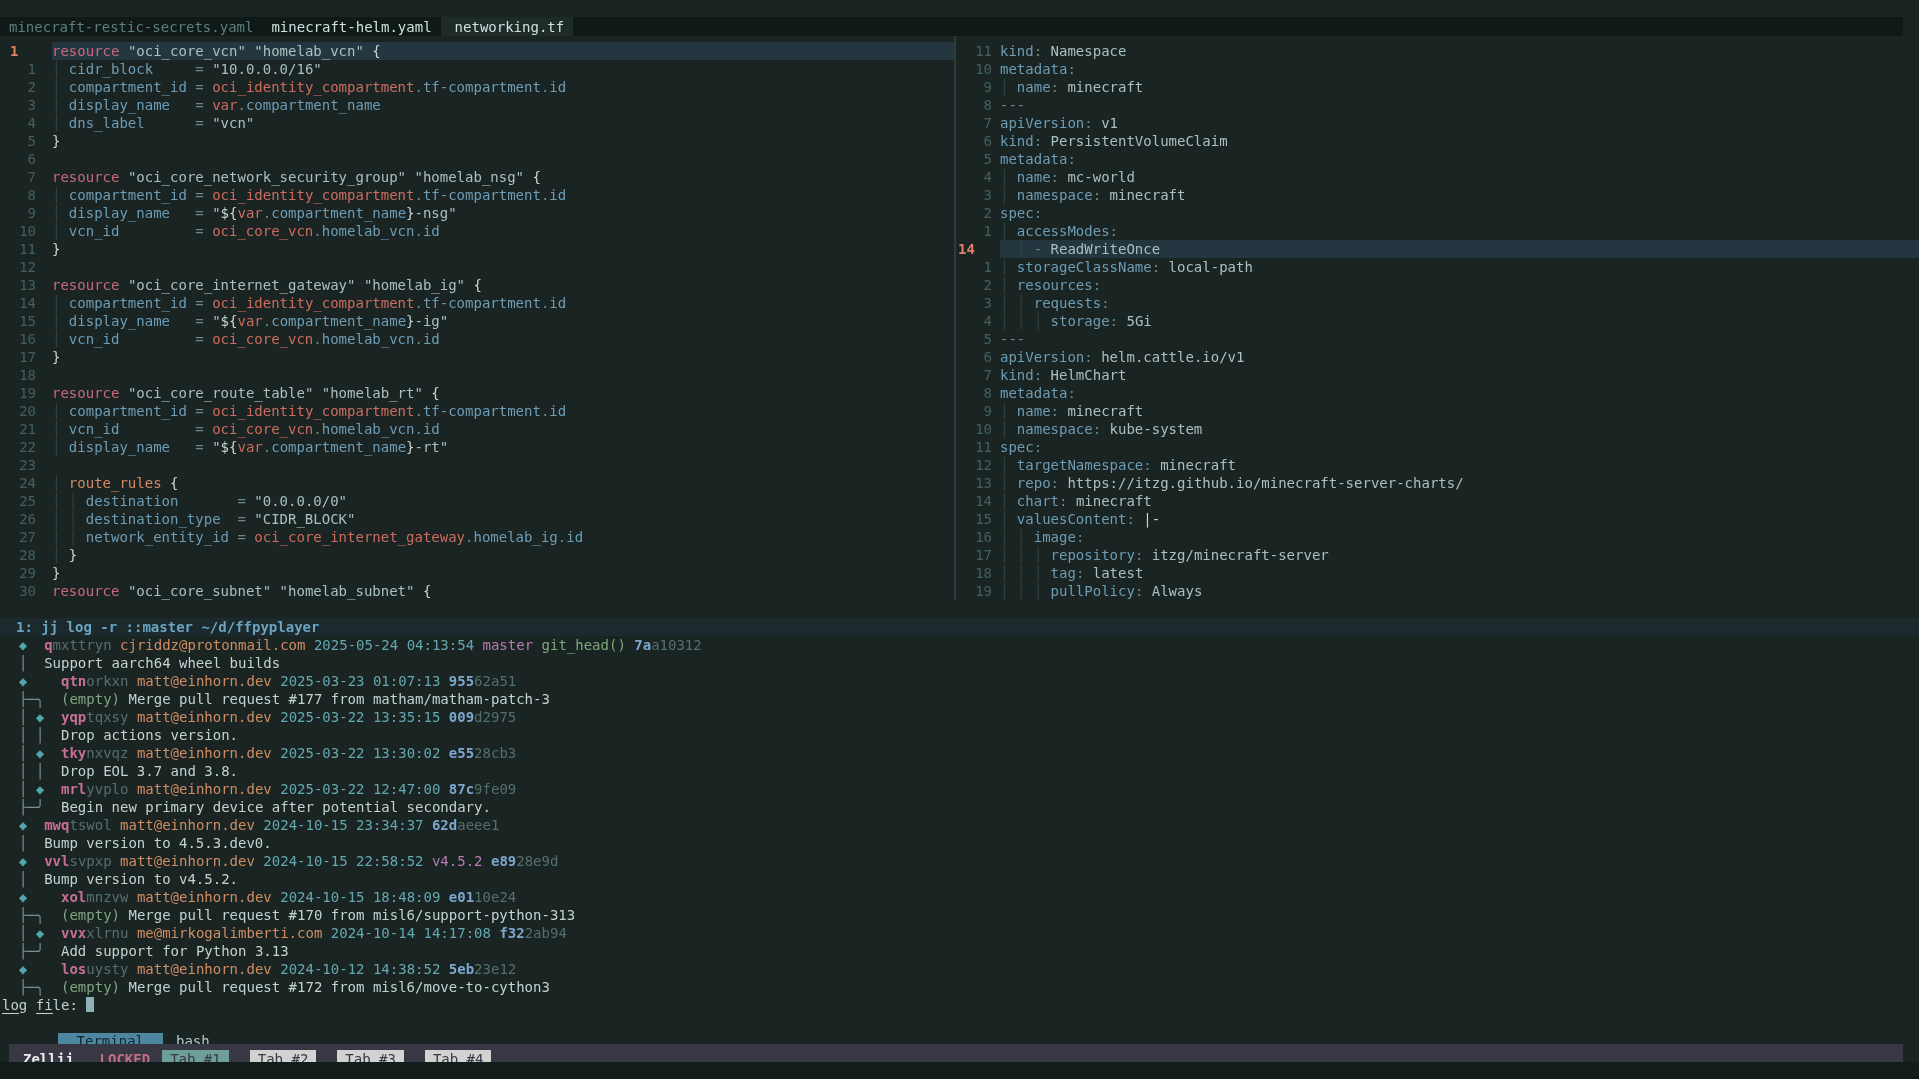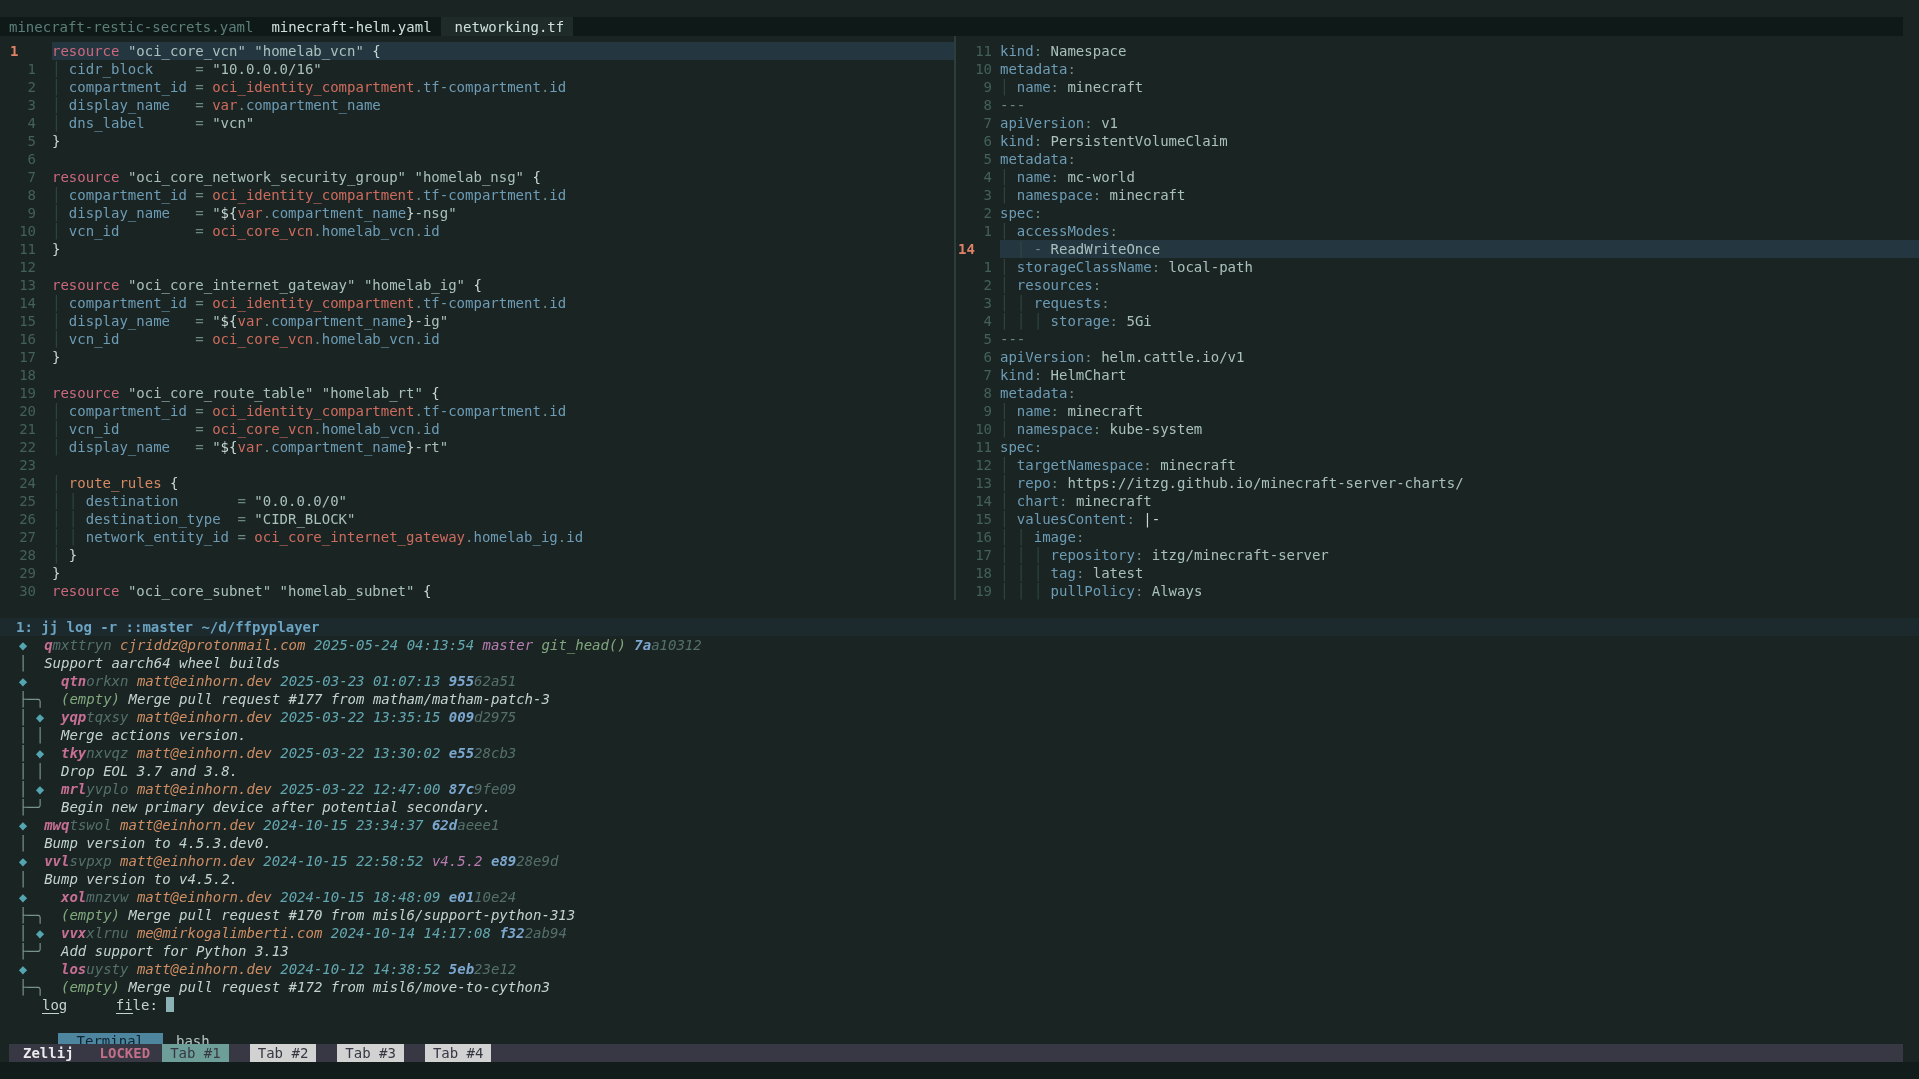--- a/index.html
+++ b/index.html
@@ -28,29 +28,29 @@
   .erow.cur .ln{background:var(--cursorline);}
   
   .pathrow{position:absolute;top:600px;left:0;right:0;height:18px;line-height:18px;white-space:pre;}
   .path{position:absolute;color:var(--path_fg);}
   .left-path{left:18px;}
   .right-path{left:966px;}
   
   .terminal{position:absolute;top:618px;left:0;right:0;height:426px;background:var(--term_bg);}
   .term-title{height:18px;line-height:18px;background:var(--title_bg);color:var(--title);font-weight:bold;
     padding-left:16px;white-space:pre;}
-  .trow{height:18px;line-height:18px;padding-left:2px;white-space:pre;color:var(--text);font-style:italic;}
+  .trow{height:18px;line-height:18px;padding-left:2px;white-space:pre;color:var(--text);}
   .prompt-row{height:18px;line-height:18px;padding-left:2px;white-space:pre;color:var(--text);}
   .cursor-block{display:inline-block;width:8px;height:15px;background:var(--cursor_block);vertical-align:-2px;}
   .status-row{height:18px;line-height:18px;padding-left:7px;white-space:pre;}
   .chip{background:var(--chip_bg);color:var(--chip_fg);font-weight:normal;padding:0 19px;}
   .shell{color:var(--shell_fg);margin-left:13px;}
   
   .zellij-bar{position:absolute;top:1044px;left:9px;right:16px;height:30px;line-height:18px;
-    background:var(--bar_bg);white-space:pre;display:flex;align-items:flex-start;}
+    background:var(--bar_bg);white-space:pre;display:flex;align-items:center;}
   .z-name{color:var(--bar_fg);font-weight:bold;padding:0 14px;}
   .z-mode{color:var(--locked);font-weight:bold;padding:0 12px;}
   .ztab{display:inline-flex;align-items:center;padding:0 8px;margin-right:21px;color:var(--tab_label);background:var(--tabn_bg);}
   .ztab.active{background:var(--tab1_bg);}
   .bottom-strip{position:absolute;top:1062px;bottom:0;left:0;right:0;background:var(--strip);}
   
   .sg{white-space:pre;}
   .sg-plain{color:var(--text);}
   .sg-text{color:var(--text);}
   .sg-guide{color:var(--guide);}
@@ -64,21 +64,21 @@
   .sg-graph{color:var(--graph);}
   .sg-node{color:var(--node);}
   .sg-cid{color:var(--cid);font-weight:bold;}
   .sg-dim{color:var(--dim);}
   .sg-email{color:var(--email);}
   .sg-time{color:var(--time);}
   .sg-branch{color:var(--branch);}
   .sg-head{color:var(--head);}
   .sg-commit{color:var(--commit);font-weight:bold;}
   .sg-empty{color:var(--empty);}
-  .ul{border-bottom:1px solid currentColor;margin-left:40px;}
+  .ul{border-bottom:1px solid currentColor;}
 </style>
 </head>
 <body>
 
 <div class="screen">
 
   <div class="bufferline" id="bufferline"><div class="btab inactive">minecraft-restic-secrets.yaml</div><div class="btab open">minecraft-helm.yaml</div><div class="btab active">networking.tf</div></div>
 
   <div class="editor-area">
     <div class="pane left" id="left-pane">
@@ -156,21 +156,21 @@
   </div>
 
   <div class="terminal">
     <div class="term-title">1: jj log -r ::master ~/d/ffpyplayer</div>
     <div id="term-rows">
         <div class="trow"><span class="sg sg-plain">  </span><span class="sg sg-node">◆</span><span class="sg sg-plain">  </span><span class="sg sg-cid">q</span><span class="sg sg-dim">mxttryn</span><span class="sg sg-plain"> </span><span class="sg sg-email">cjriddz@protonmail.com</span><span class="sg sg-plain"> </span><span class="sg sg-time">2025-05-24 04:13:54</span><span class="sg sg-plain"> </span><span class="sg sg-branch">master</span><span class="sg sg-plain"> </span><span class="sg sg-head">git_head()</span><span class="sg sg-plain"> </span><span class="sg sg-commit">7a</span><span class="sg sg-dim">a10312</span></div>
         <div class="trow"><span class="sg sg-plain">  </span><span class="sg sg-graph">│</span><span class="sg sg-plain">  </span><span class="sg sg-text">Support aarch64 wheel builds</span></div>
         <div class="trow"><span class="sg sg-plain">  </span><span class="sg sg-node">◆</span><span class="sg sg-plain">    </span><span class="sg sg-cid">qtn</span><span class="sg sg-dim">orkxn</span><span class="sg sg-plain"> </span><span class="sg sg-email">matt@einhorn.dev</span><span class="sg sg-plain"> </span><span class="sg sg-time">2025-03-23 01:07:13</span><span class="sg sg-plain"> </span><span class="sg sg-commit">955</span><span class="sg sg-dim">62a51</span></div>
         <div class="trow"><span class="sg sg-plain">  </span><span class="sg sg-graph">├─╮</span><span class="sg sg-plain">  </span><span class="sg sg-empty">(empty)</span><span class="sg sg-text"> Merge pull request #177 from matham/matham-patch-3</span></div>
         <div class="trow"><span class="sg sg-plain">  </span><span class="sg sg-graph">│ </span><span class="sg sg-node">◆</span><span class="sg sg-plain">  </span><span class="sg sg-cid">yqp</span><span class="sg sg-dim">tqxsy</span><span class="sg sg-plain"> </span><span class="sg sg-email">matt@einhorn.dev</span><span class="sg sg-plain"> </span><span class="sg sg-time">2025-03-22 13:35:15</span><span class="sg sg-plain"> </span><span class="sg sg-commit">009</span><span class="sg sg-dim">d2975</span></div>
-        <div class="trow"><span class="sg sg-plain">  </span><span class="sg sg-graph">│ │</span><span class="sg sg-plain">  </span><span class="sg sg-text">Merge actions version.</span></div>
+        <div class="trow"><span class="sg sg-plain">  </span><span class="sg sg-graph">│ │</span><span class="sg sg-plain">  </span><span class="sg sg-text">Drop actions version.</span></div>
         <div class="trow"><span class="sg sg-plain">  </span><span class="sg sg-graph">│ </span><span class="sg sg-node">◆</span><span class="sg sg-plain">  </span><span class="sg sg-cid">tky</span><span class="sg sg-dim">nxvqz</span><span class="sg sg-plain"> </span><span class="sg sg-email">matt@einhorn.dev</span><span class="sg sg-plain"> </span><span class="sg sg-time">2025-03-22 13:30:02</span><span class="sg sg-plain"> </span><span class="sg sg-commit">e55</span><span class="sg sg-dim">28cb3</span></div>
         <div class="trow"><span class="sg sg-plain">  </span><span class="sg sg-graph">│ │</span><span class="sg sg-plain">  </span><span class="sg sg-text">Drop EOL 3.7 and 3.8.</span></div>
         <div class="trow"><span class="sg sg-plain">  </span><span class="sg sg-graph">│ </span><span class="sg sg-node">◆</span><span class="sg sg-plain">  </span><span class="sg sg-cid">mrl</span><span class="sg sg-dim">yvplo</span><span class="sg sg-plain"> </span><span class="sg sg-email">matt@einhorn.dev</span><span class="sg sg-plain"> </span><span class="sg sg-time">2025-03-22 12:47:00</span><span class="sg sg-plain"> </span><span class="sg sg-commit">87c</span><span class="sg sg-dim">9fe09</span></div>
         <div class="trow"><span class="sg sg-plain">  </span><span class="sg sg-graph">├─╯</span><span class="sg sg-plain">  </span><span class="sg sg-text">Begin new primary device after potential secondary.</span></div>
         <div class="trow"><span class="sg sg-plain">  </span><span class="sg sg-node">◆</span><span class="sg sg-plain">  </span><span class="sg sg-cid">mwq</span><span class="sg sg-dim">tswol</span><span class="sg sg-plain"> </span><span class="sg sg-email">matt@einhorn.dev</span><span class="sg sg-plain"> </span><span class="sg sg-time">2024-10-15 23:34:37</span><span class="sg sg-plain"> </span><span class="sg sg-commit">62d</span><span class="sg sg-dim">aeee1</span></div>
         <div class="trow"><span class="sg sg-plain">  </span><span class="sg sg-graph">│</span><span class="sg sg-plain">  </span><span class="sg sg-text">Bump version to 4.5.3.dev0.</span></div>
         <div class="trow"><span class="sg sg-plain">  </span><span class="sg sg-node">◆</span><span class="sg sg-plain">  </span><span class="sg sg-cid">vvl</span><span class="sg sg-dim">svpxp</span><span class="sg sg-plain"> </span><span class="sg sg-email">matt@einhorn.dev</span><span class="sg sg-plain"> </span><span class="sg sg-time">2024-10-15 22:58:52</span><span class="sg sg-plain"> </span><span class="sg sg-branch">v4.5.2</span><span class="sg sg-plain"> </span><span class="sg sg-commit">e89</span><span class="sg sg-dim">28e9d</span></div>
         <div class="trow"><span class="sg sg-plain">  </span><span class="sg sg-graph">│</span><span class="sg sg-plain">  </span><span class="sg sg-text">Bump version to v4.5.2.</span></div>
         <div class="trow"><span class="sg sg-plain">  </span><span class="sg sg-node">◆</span><span class="sg sg-plain">    </span><span class="sg sg-cid">xol</span><span class="sg sg-dim">mnzvw</span><span class="sg sg-plain"> </span><span class="sg sg-email">matt@einhorn.dev</span><span class="sg sg-plain"> </span><span class="sg sg-time">2024-10-15 18:48:09</span><span class="sg sg-plain"> </span><span class="sg sg-commit">e01</span><span class="sg sg-dim">10e24</span></div>
         <div class="trow"><span class="sg sg-plain">  </span><span class="sg sg-graph">├─╮</span><span class="sg sg-plain">  </span><span class="sg sg-empty">(empty)</span><span class="sg sg-text"> Merge pull request #170 from misl6/support-python-313</span></div>

